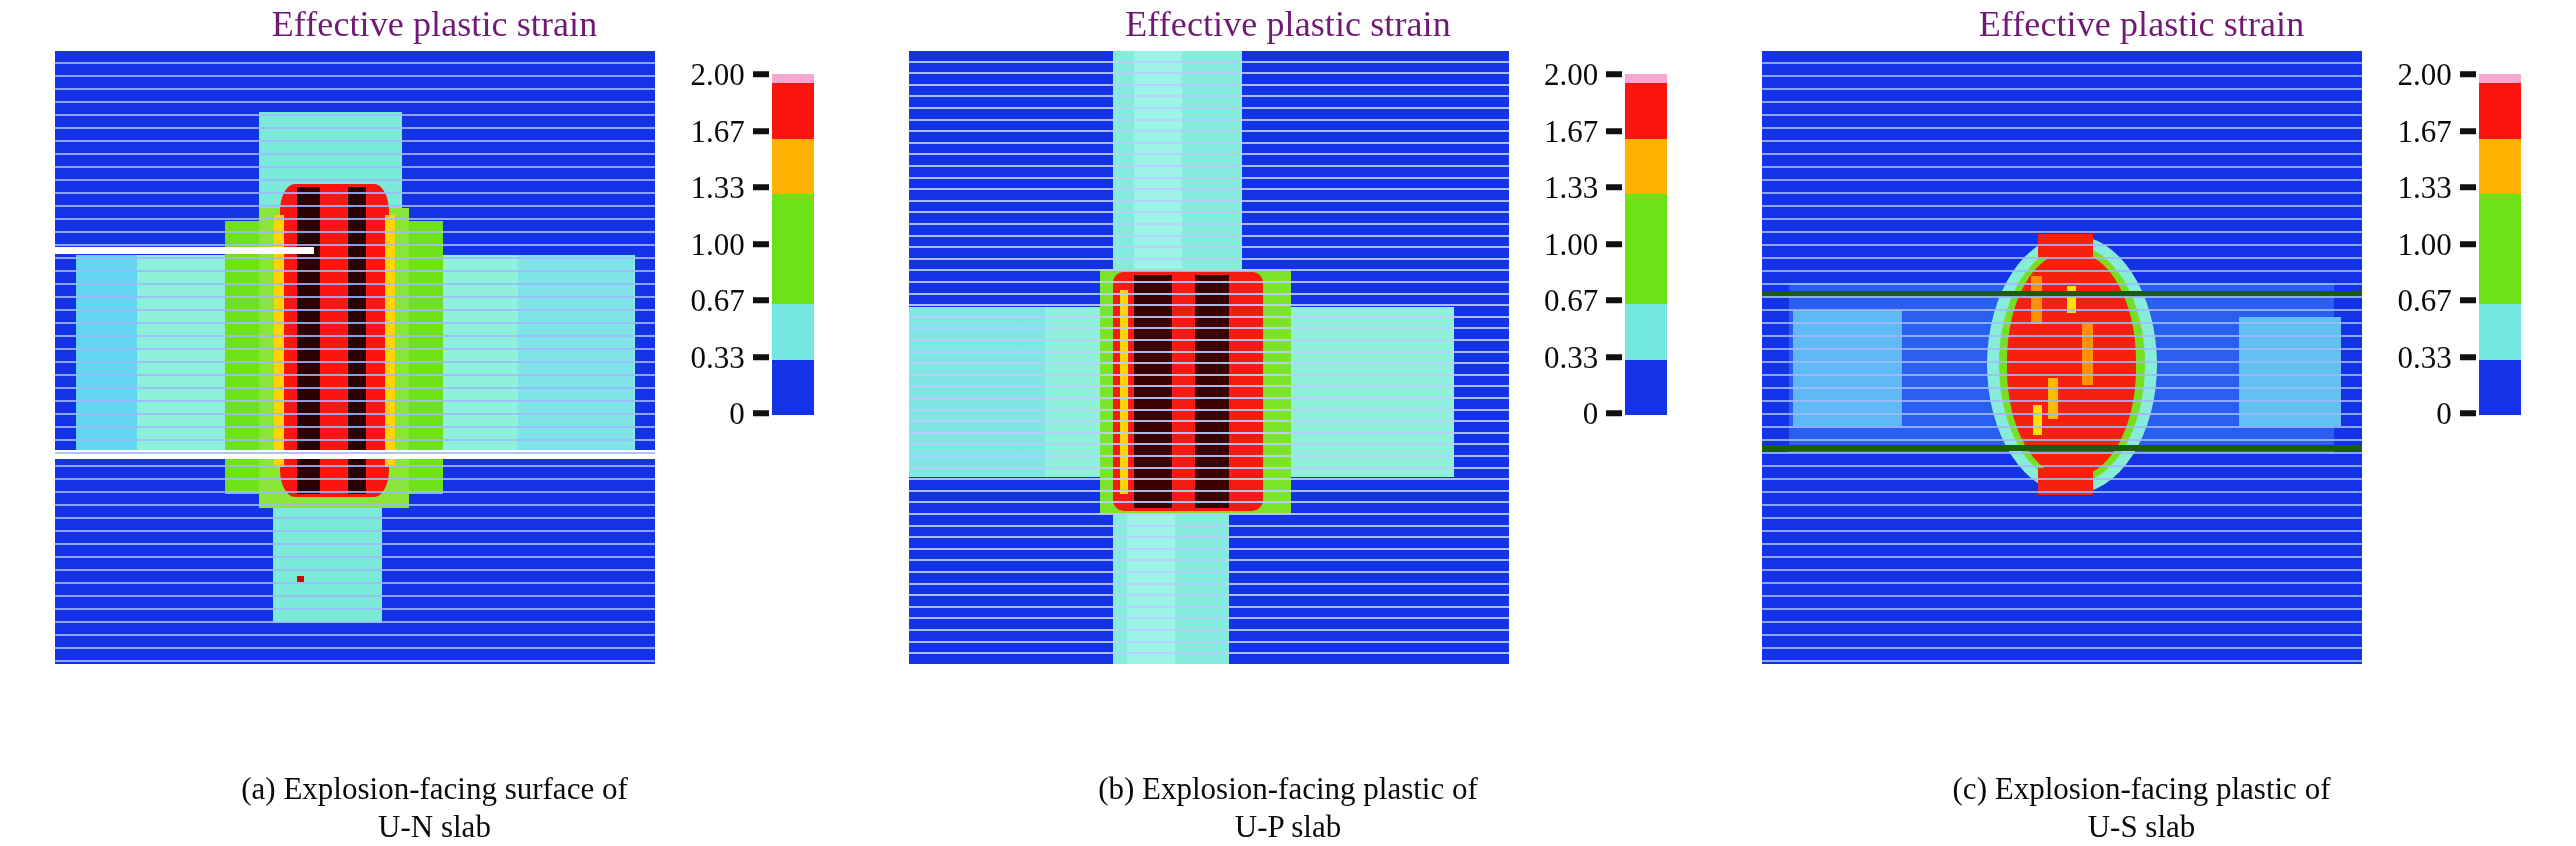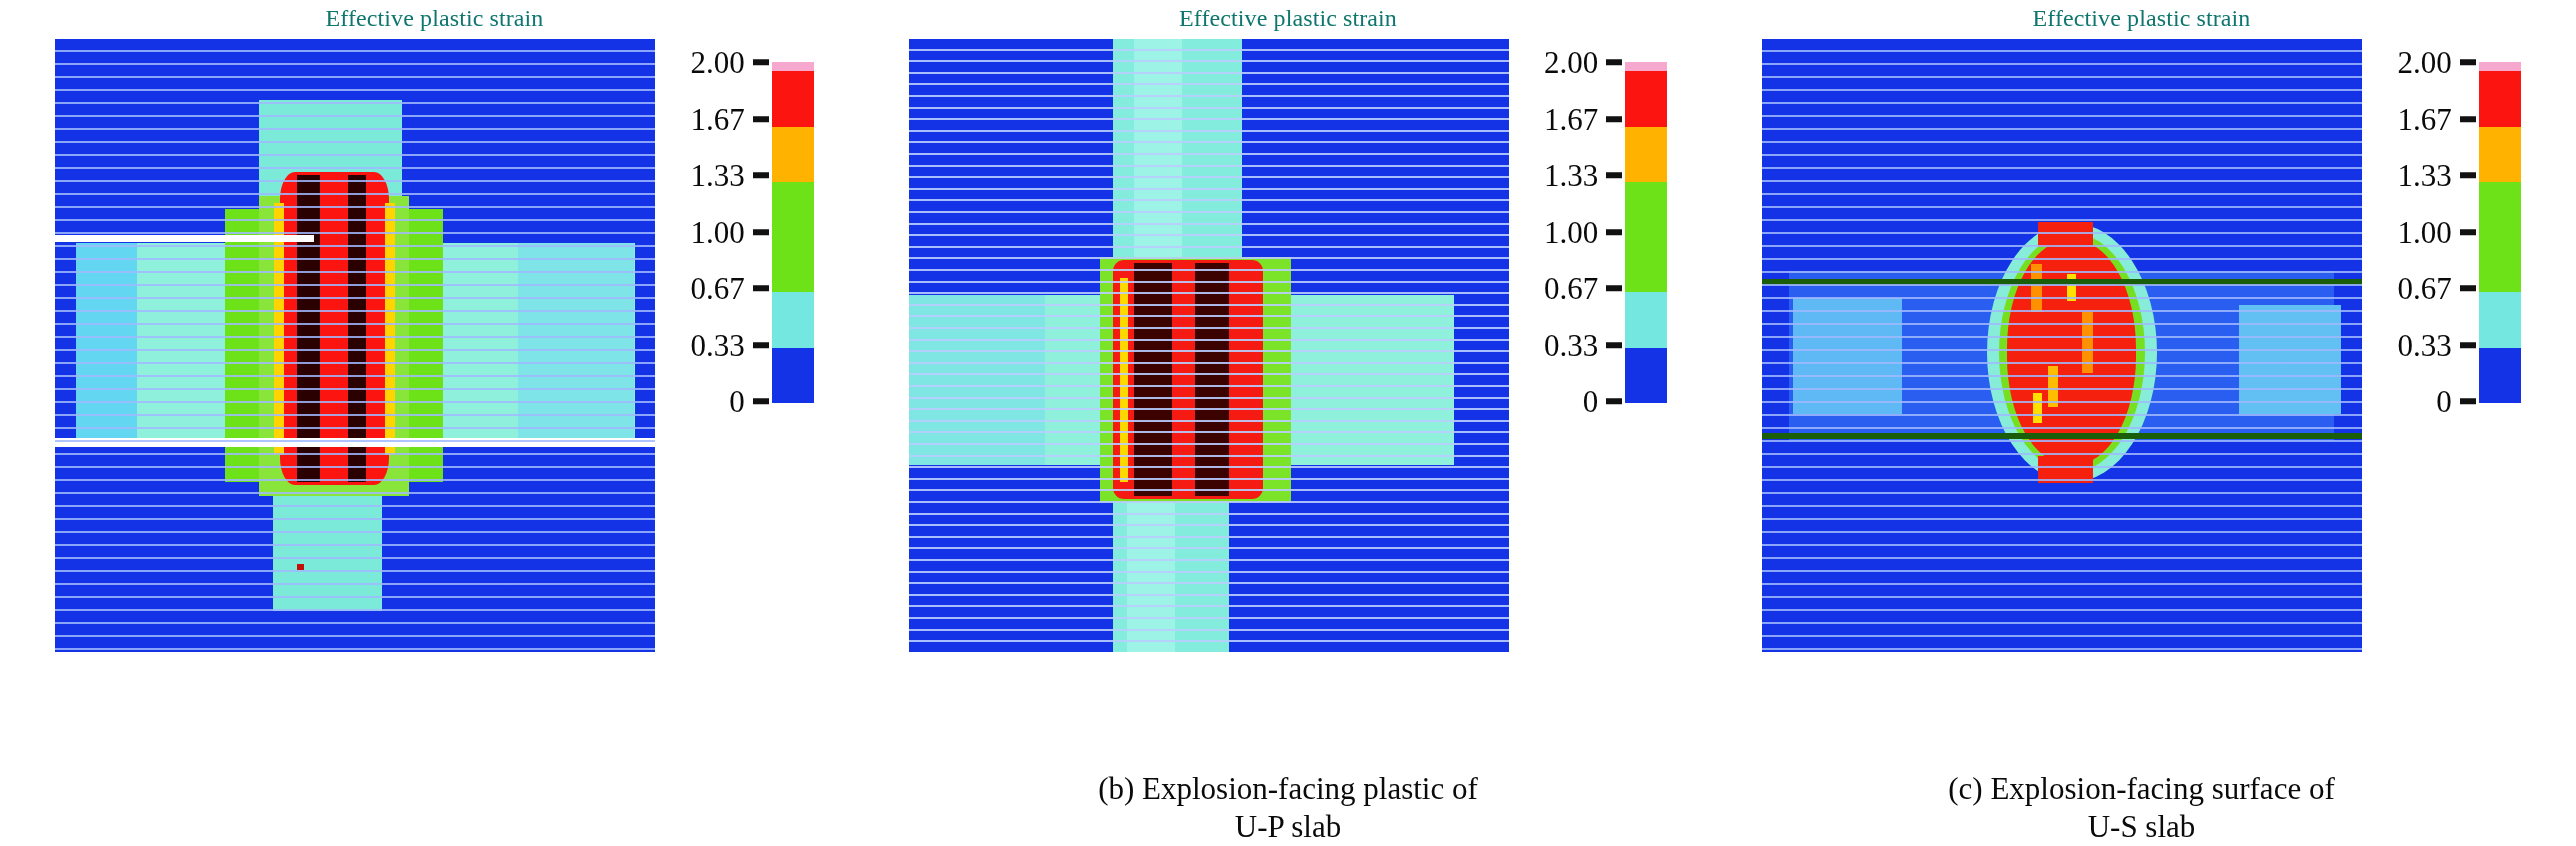--- a/index.html
+++ b/index.html
@@ -22,24 +22,24 @@
     position: relative;
     width: 831px;
     height: 846px;
     display: flex;
     flex-direction: column;
     align-items: center;
   }
 
   
   .panel-title {
-    font-size: 24px;
+    font-size: 36px;
     line-height: 1;
     letter-spacing: 0.1px;
-    color: #0f766e;
+    color: #701a75;
     margin-top: 5.5px;
     margin-bottom: 9.5px;
     white-space: nowrap;
     text-align: center;
   }
 
   
   .plot-row {
     display: flex;
     flex-direction: row;
@@ -292,20 +292,22 @@
           <div class="cbar-seg" style="height:9.5px;background:#f7a8cf"></div>
           <div class="cbar-seg" style="height:57px;background:#fb1410"></div>
           <div class="cbar-seg" style="height:57px;background:#ffb200"></div>
           <div class="cbar-seg" style="height:113px;background:#6ee218"></div>
           <div class="cbar-seg" style="height:57px;background:#74e8e0"></div>
           <div class="cbar-seg" style="height:57px;background:#1433e6"></div>
         </div>
       </div>
     </div>
 
+    <div class="caption">(a) Explosion-facing surface of
+U-N slab</div>
   </div>
 
   <div class="panel">
     <div class="panel-title">Effective plastic strain</div>
 
     <div class="plot-row">
       <div class="contour-wrap">
         <div class="contour">
           <div class="blob b-vstem-up"></div>
           <div class="blob b-vstem-up-narrow"></div>
@@ -400,18 +402,18 @@
           <div class="cbar-seg" style="height:9.5px;background:#f7a8cf"></div>
           <div class="cbar-seg" style="height:57px;background:#fb1410"></div>
           <div class="cbar-seg" style="height:57px;background:#ffb200"></div>
           <div class="cbar-seg" style="height:113px;background:#6ee218"></div>
           <div class="cbar-seg" style="height:57px;background:#74e8e0"></div>
           <div class="cbar-seg" style="height:57px;background:#1433e6"></div>
         </div>
       </div>
     </div>
 
-    <div class="caption">(c) Explosion-facing surface of
+    <div class="caption">(c) Explosion-facing plastic of
 U-S slab</div>
   </div>
 
 </div>
 
 
 </body></html>

